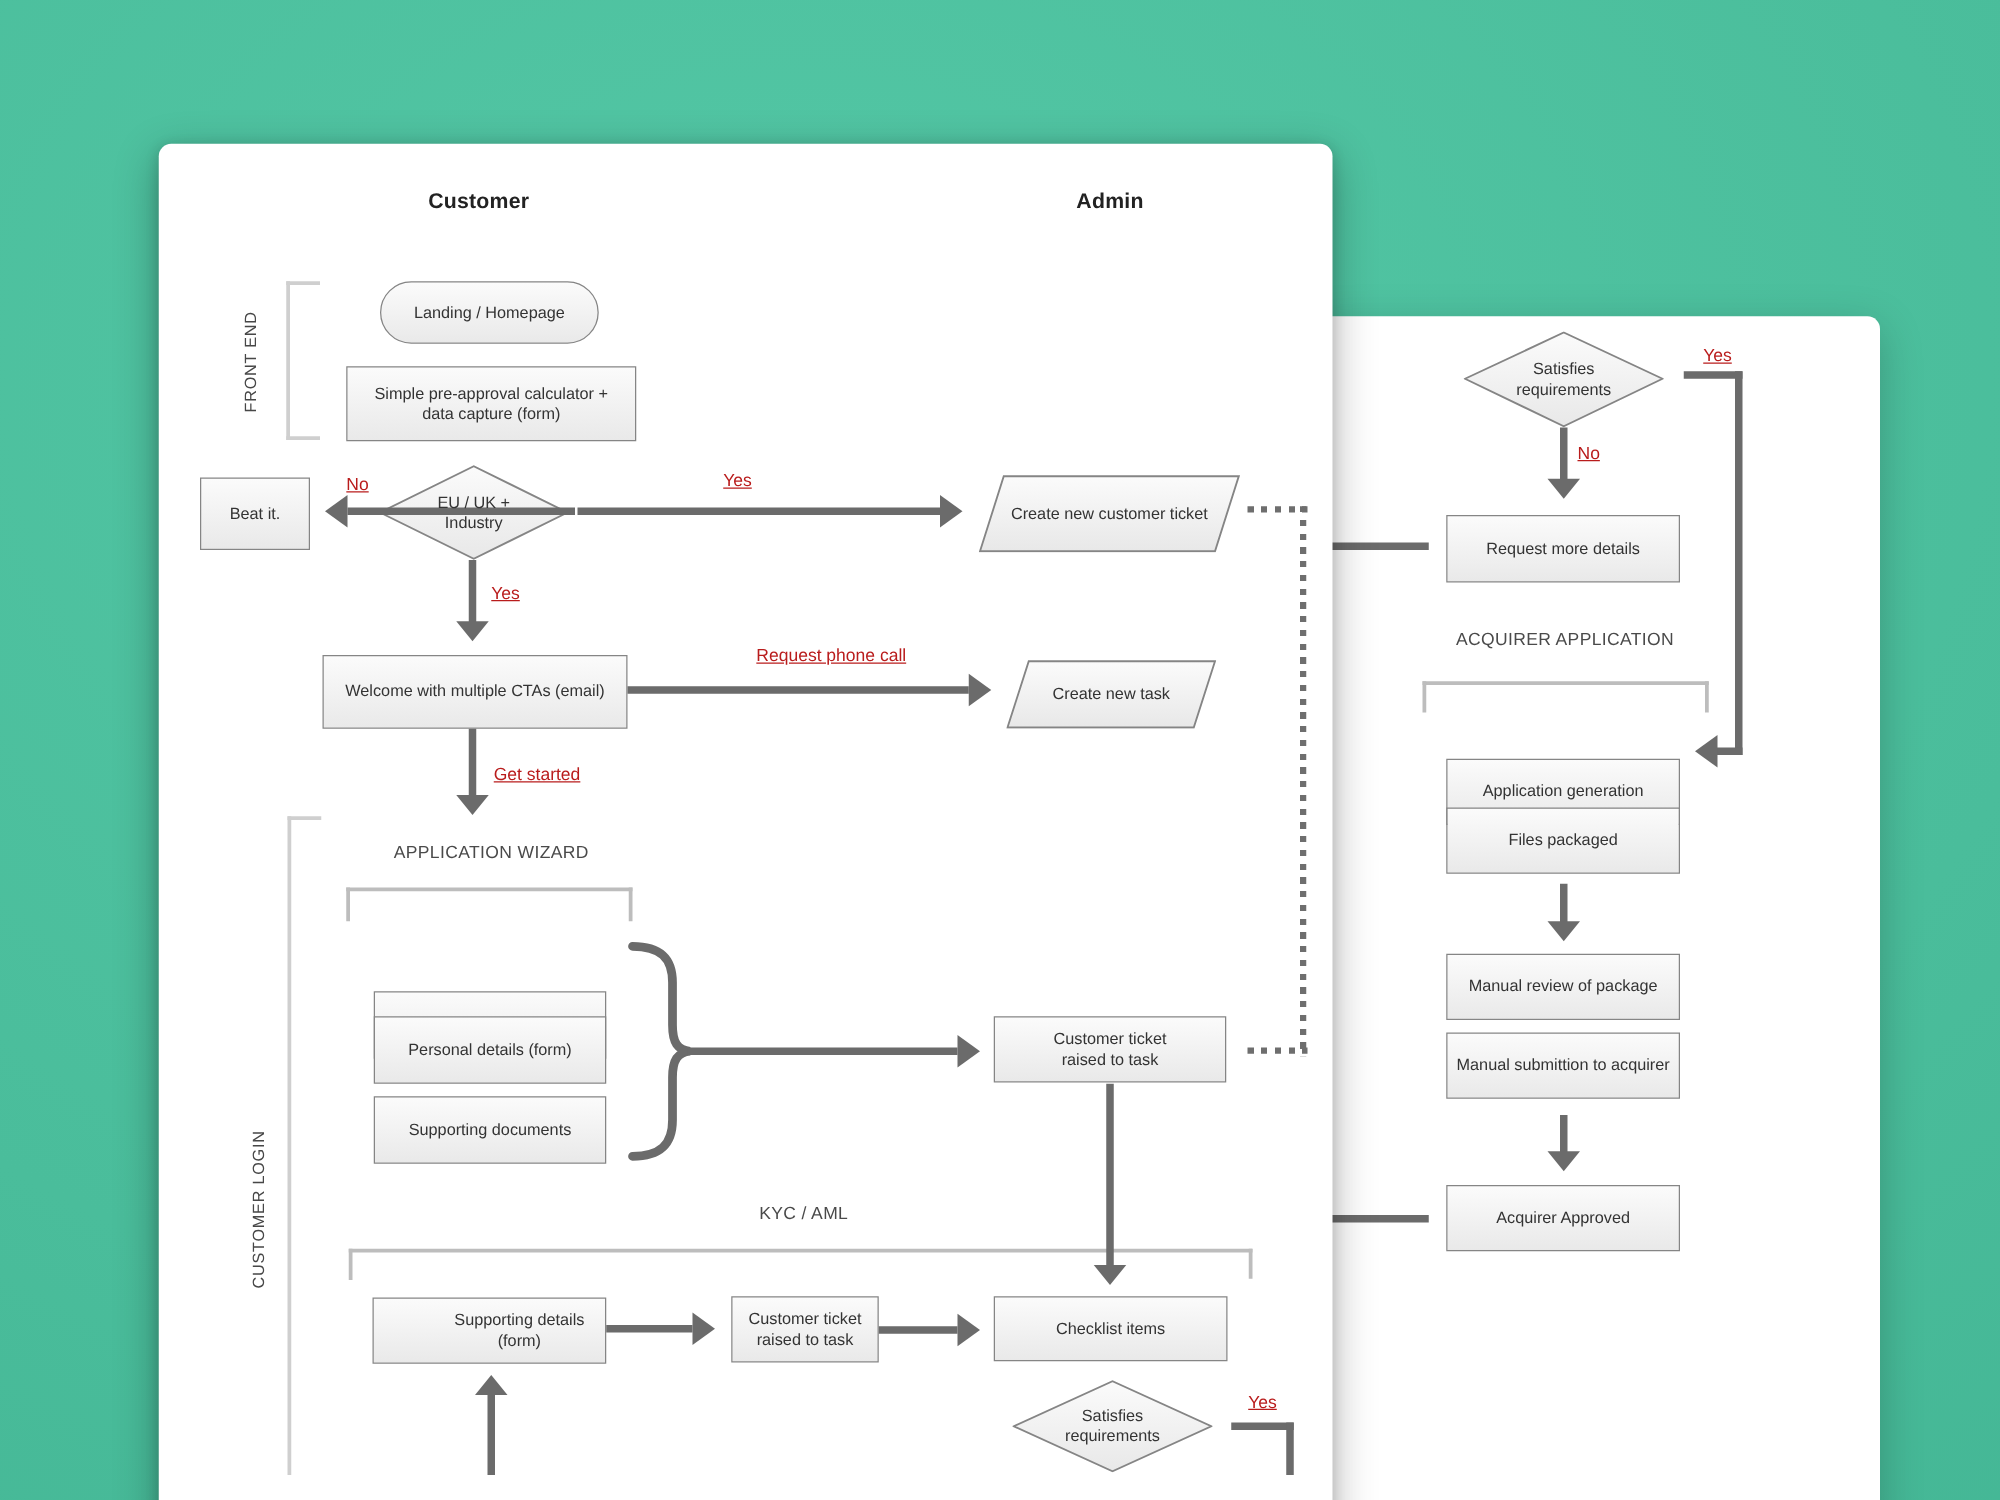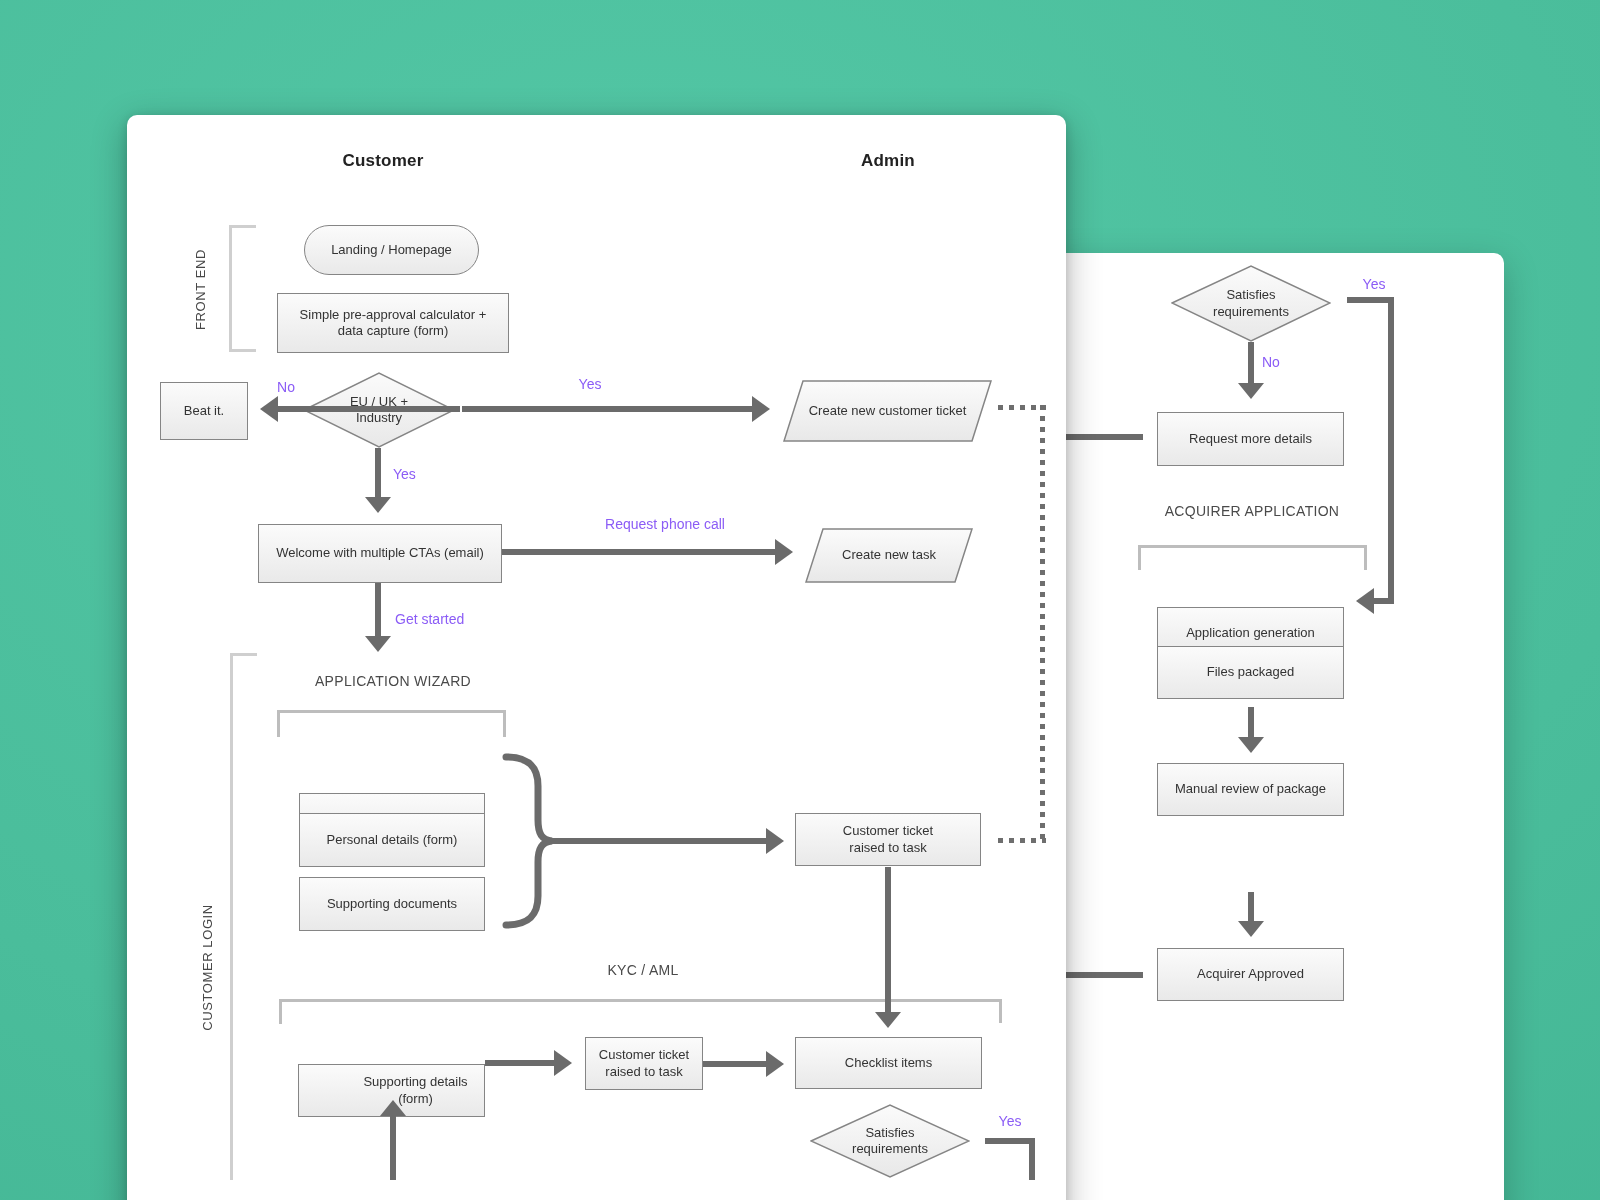--- a/index.html
+++ b/index.html
@@ -28,21 +28,21 @@
   .svg-node .lbl{position:relative;z-index:1;}
   .lbl{pointer-events:none;}
   .narrow .lbl{max-width:112px;}
   .dtext .lbl{max-width:100px;}
 
   .lane-header{position:absolute;width:200px;text-align:center;font-size:17px;
     font-weight:bold;color:#222;letter-spacing:.2px;}
   .seclabel{position:absolute;text-align:center;font-size:14px;color:#4a4a4a;letter-spacing:.3px;}
   .vlabel{position:absolute;text-align:center;font-size:13px;color:#474747;
     letter-spacing:.6px;transform:rotate(-90deg);}
-  .edge-label{position:absolute;font-size:14px;color:#8b5cf6;}
+  .edge-label{position:absolute;font-size:14px;color:#b91c1c;text-decoration:underline;}
   .tc{text-align:center;}
 
   .h-line{position:absolute;height:6px;background:#6b6b6b;}
   .v-line{position:absolute;width:6px;background:#6b6b6b;}
   .bkt-l{background:#cfcfcf;}
   .bkt-m{background:#bdbdbd;}
   .head{position:absolute;width:0;height:0;}
   .head-r{border-top:13px solid transparent;border-bottom:13px solid transparent;border-left:18px solid #6b6b6b;}
   .head-l{border-top:13px solid transparent;border-bottom:13px solid transparent;border-right:18px solid #6b6b6b;}
   .head-d{border-left:13px solid transparent;border-right:13px solid transparent;border-top:16px solid #6b6b6b;}
@@ -145,21 +145,21 @@
 
     <div class="node rect narrow" style="left:795px;top:813px;width:186px;height:53px;">
       <span class="lbl">Customer ticket raised to task</span>
     </div>
 
     <div class="seclabel" style="left:568px;top:962px;width:150px;">KYC / AML</div>
     <div class="abs bkt-m" style="left:279px;top:999px;width:723px;height:3px;"></div>
     <div class="abs bkt-m" style="left:279px;top:999px;width:3px;height:25px;"></div>
     <div class="abs bkt-m" style="left:999px;top:999px;width:3px;height:24px;"></div>
 
-    <div class="node rect" style="left:298px;top:1064px;width:187px;height:53px;padding-left:48px;">
+    <div class="node rect" style="left:298px;top:1038px;width:187px;height:53px;padding-left:48px;">
       <span class="lbl">Supporting details (form)</span>
     </div>
     <div class="node rect narrow" style="left:585px;top:1037px;width:118px;height:53px;">
       <span class="lbl">Customer ticket raised to task</span>
     </div>
     <div class="node rect" style="left:795px;top:1037px;width:187px;height:52px;">
       <span class="lbl">Checklist items</span>
     </div>
 
     <div class="node svg-node dtext" style="left:810px;top:1104px;width:160px;height:74px;">
@@ -185,20 +185,23 @@
     <div class="abs bkt-m" style="left:1364px;top:545px;width:3px;height:25px;"></div>
 
     <div class="node rect" style="left:1157px;top:583px;width:187px;height:53px;margin-top:24px;">
       <span class="lbl">Application generation</span>
     </div>
     <div class="node rect" style="left:1157px;top:646px;width:187px;height:53px;">
       <span class="lbl">Files packaged</span>
     </div>
     <div class="node rect" style="left:1157px;top:763px;width:187px;height:53px;">
       <span class="lbl">Manual review of package</span>
+    </div>
+    <div class="node rect" style="left:1157px;top:826px;width:187px;height:53px;">
+      <span class="lbl" style="max-width:180px;">Manual submittion to acquirer</span>
     </div>
     <div class="node rect" style="left:1157px;top:948px;width:187px;height:53px;">
       <span class="lbl">Acquirer Approved</span>
     </div>
 
     <div class="head head-l" style="left:260px;top:396px;"></div>
     <div class="h-line" style="left:278px;top:406px;width:182px;"></div>
 
     <div class="h-line" style="left:462px;top:406px;width:290px;"></div>
     <div class="head head-r" style="left:752px;top:396px;"></div>

